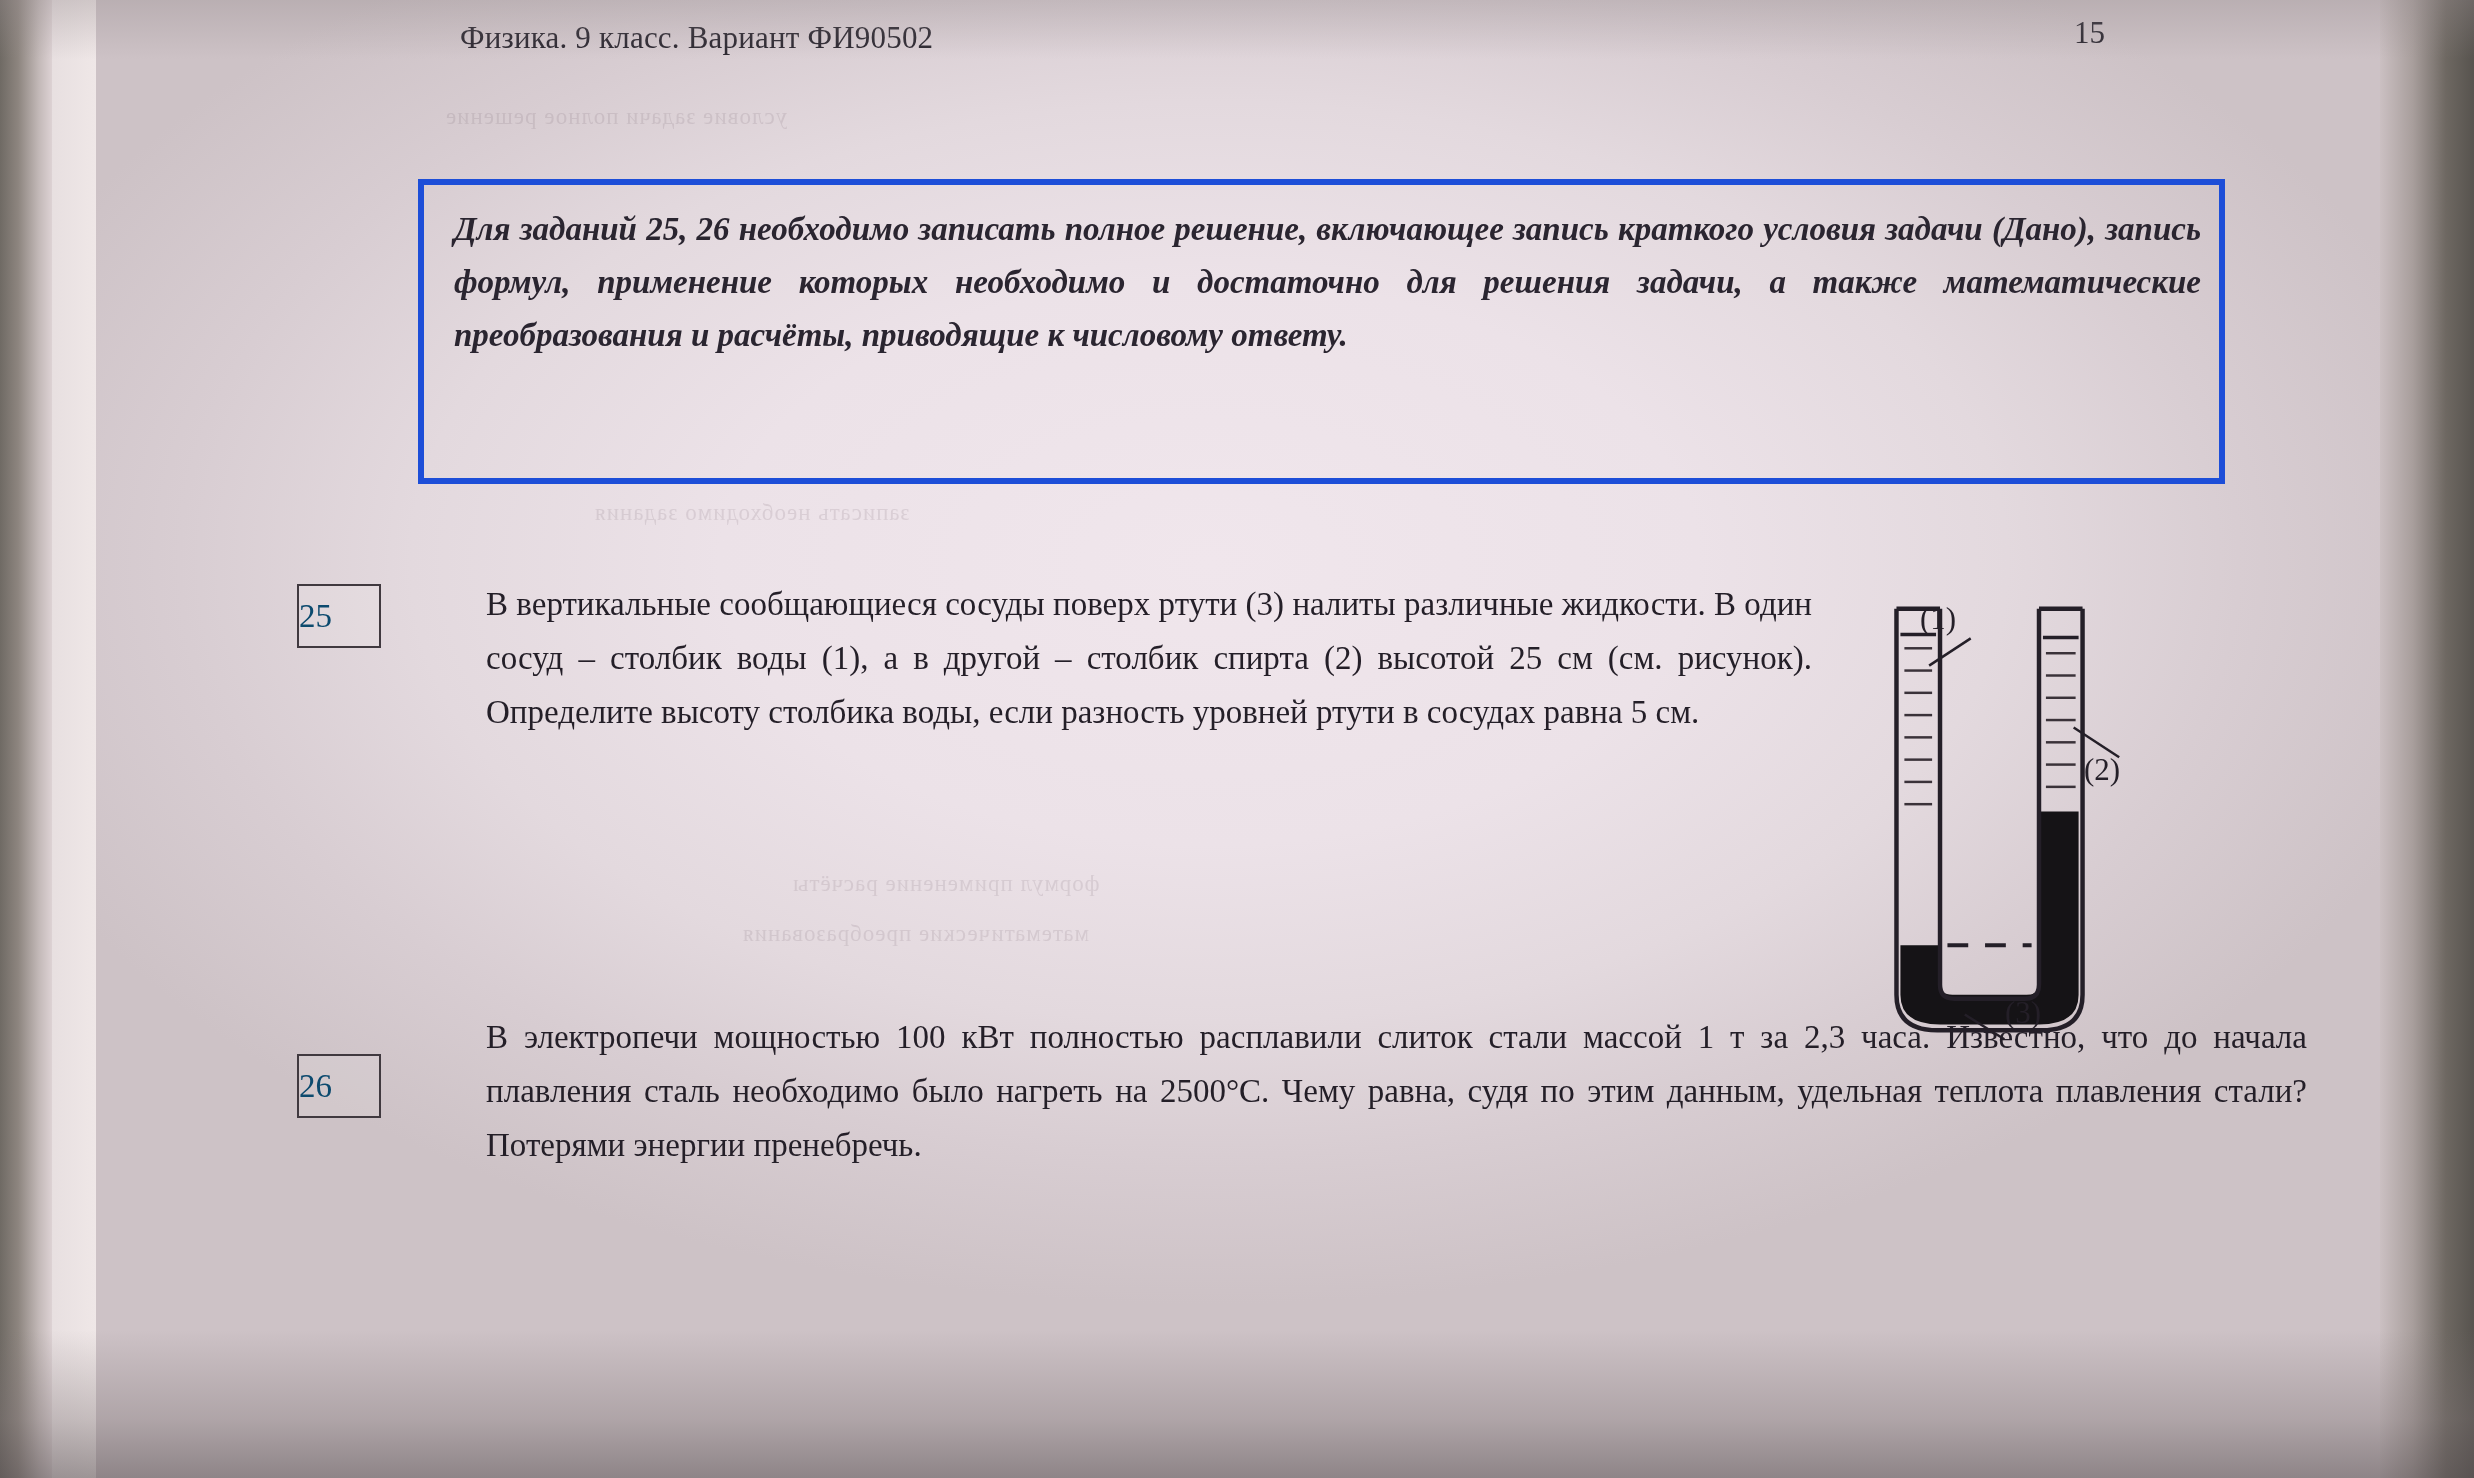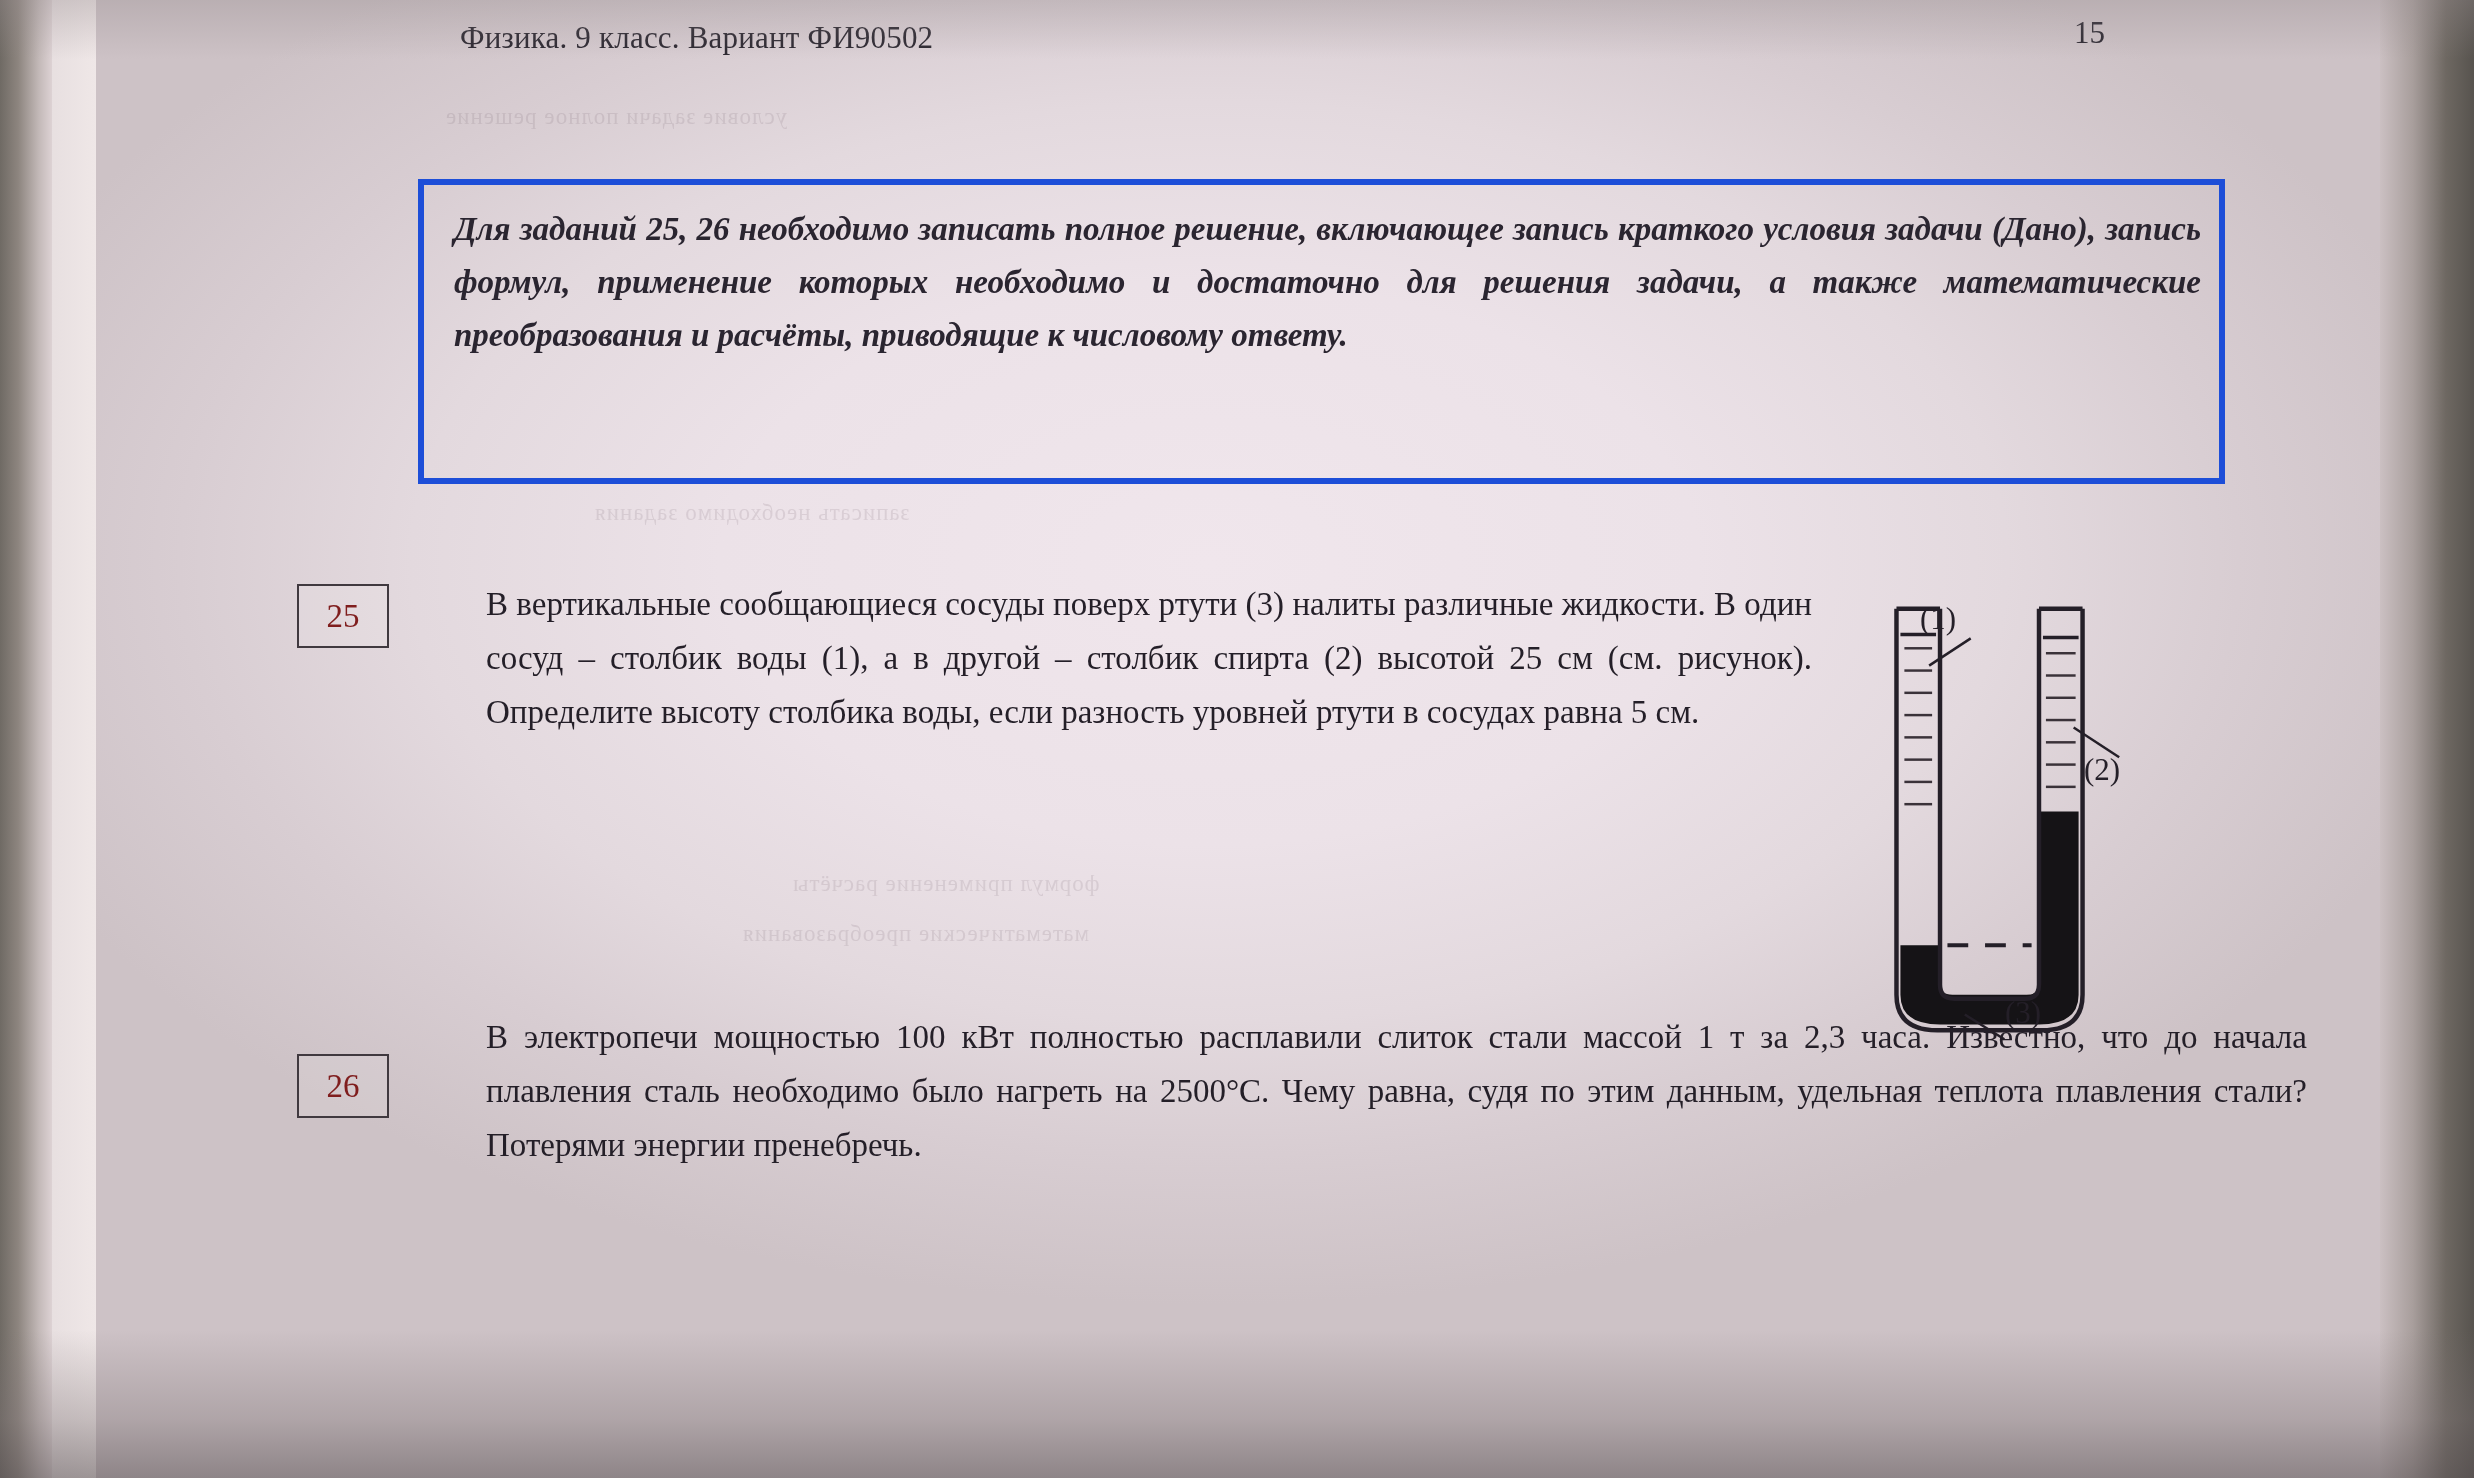--- a/index.html
+++ b/index.html
@@ -117,26 +117,26 @@
     font-size: 33px;
     line-height: 53px;
     color: #2a2530;
     text-align: justify;
     text-justify: inter-word;
   }
   .task-num {
     position: absolute;
     border: 2px solid #40393f;
     box-sizing: border-box;
-    width: 92px;
+    width: 84px;
     height: 64px;
-    text-align: center;
+    text-align: left;
     line-height: 61px;
     font-size: 33px;
-    color: #7f1d1d;
+    color: #0c4a6e;
     background: rgba(255,255,255,0.10);
   }
   .task-body {
     position: absolute;
     font-size: 33px;
     line-height: 54px;
     color: #241f28;
     text-align: justify;
     text-justify: inter-word;
     margin-left: 41px;

